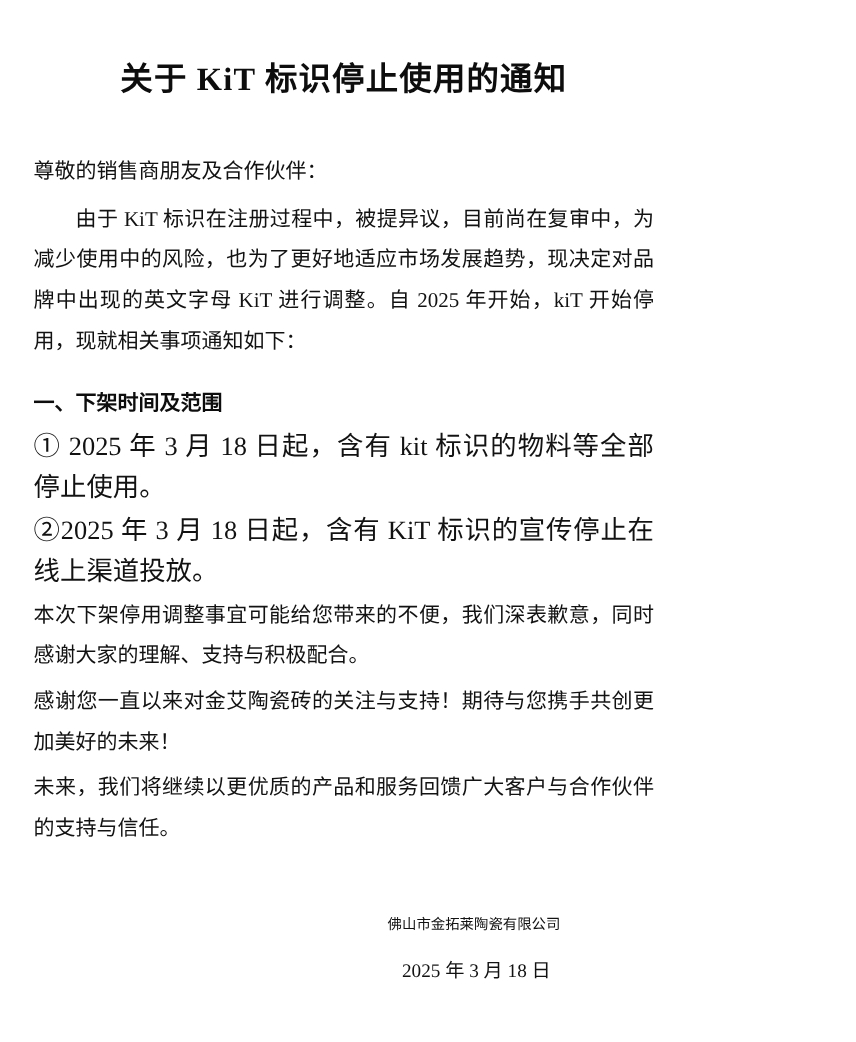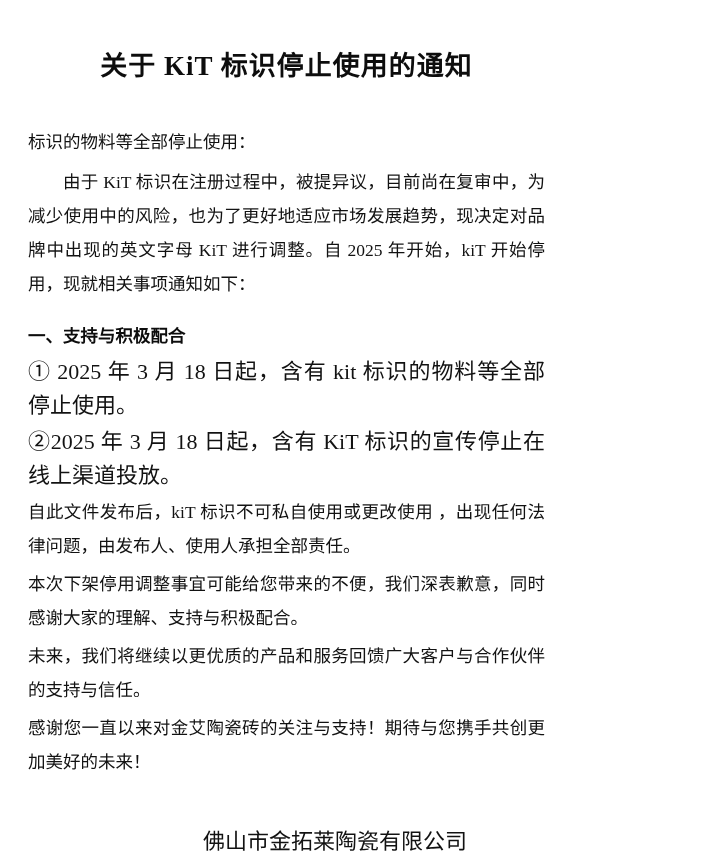--- a/index.html
+++ b/index.html
@@ -66,21 +66,21 @@
     font-size: 22px;
     line-height: 34px;
     margin-bottom: 2px;
   }
   .sign-block {
     margin-top: 46px;
     padding-right: 78px;
     text-align: right;
   }
   .sign-company {
-    font-size: 22px;
+    font-size: 12px;
     line-height: 34px;
     color: #121212;
   }
   .sign-date {
     font-size: 16px;
     line-height: 34px;
     color: #121212;
     margin-top: 6px;
     padding-right: 8px;
   }
@@ -88,34 +88,33 @@
 </style>
 </head>
 <body>
 
 <div class="page">
 
   <h1 class="doc-title">关于 KiT 标识停止使用的通知</h1>
 
   <div class="body-block">
 
-    <p class="salutation">标识的物料等全部停止使用：</p>
+    <p class="salutation">尊敬的销售商朋友及合作伙伴：</p>
 
     <p class="indent para">由于 KiT 标识在注册过程中，被提异议，目前尚在复审中，为减少使用中的风险，也为了更好地适应市场发展趋势，现决定对品牌中出现的英文字母 KiT 进行调整。自 2025 年开始，kiT 开始停用，现就相关事项通知如下：</p>
 
     <div class="spacer-sm"></div>
 
-    <p class="section-heading">一、支持与积极配合</p>
+    <p class="section-heading">一、下架时间及范围</p>
     <p class="numbered">① 2025 年 3 月 18 日起，含有 kit 标识的物料等全部停止使用。</p>
     <p class="numbered">②2025 年 3 月 18 日起，含有 KiT 标识的宣传停止在线上渠道投放。</p>
 
-    <p class="para">自此文件发布后，kiT 标识不可私自使用或更改使用 ，出现任何法律问题，由发布人、使用人承担全部责任。</p>
     <p class="para">本次下架停用调整事宜可能给您带来的不便，我们深表歉意，同时感谢大家的理解、支持与积极配合。</p>
+    <p class="para">感谢您一直以来对金艾陶瓷砖的关注与支持！期待与您携手共创更加美好的未来！</p>
     <p class="para">未来，我们将继续以更优质的产品和服务回馈广大客户与合作伙伴的支持与信任。</p>
-    <p class="para">感谢您一直以来对金艾陶瓷砖的关注与支持！期待与您携手共创更加美好的未来！</p>
 
     <div class="sign-block">
       <div class="sign-company">佛山市金拓莱陶瓷有限公司</div>
       <div class="sign-date">2025 年 3 月 18 日</div>
     </div>
 
   </div>
 </div>
 
 </body></html>

